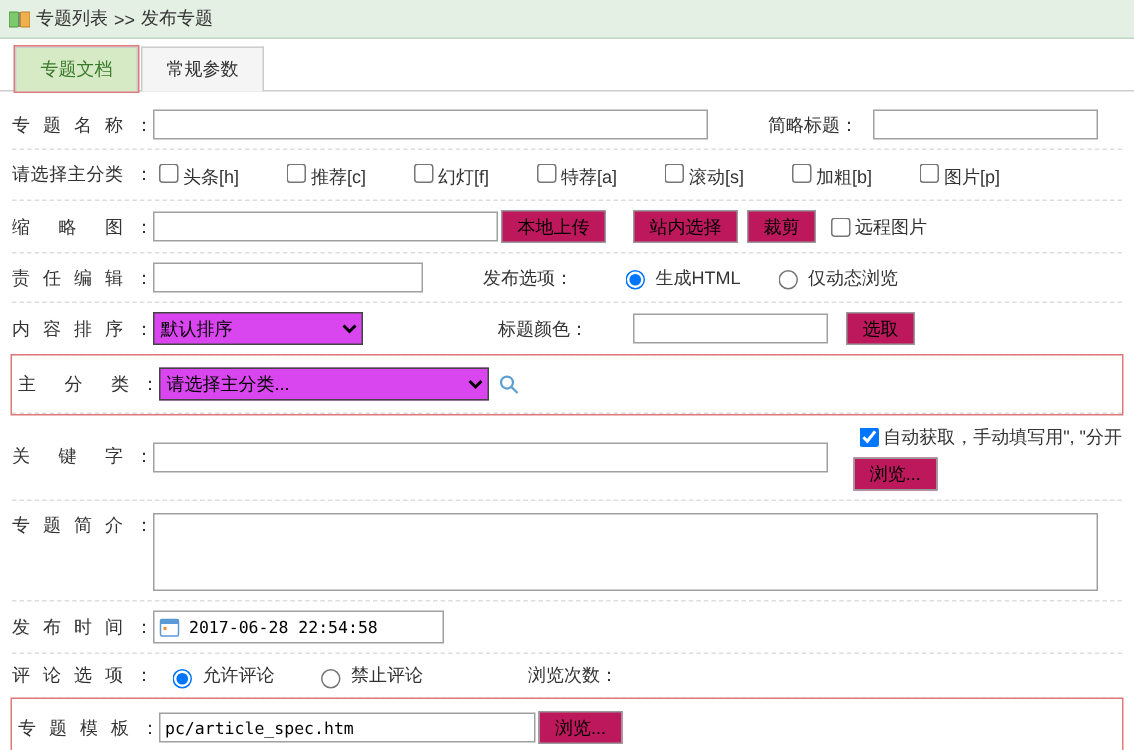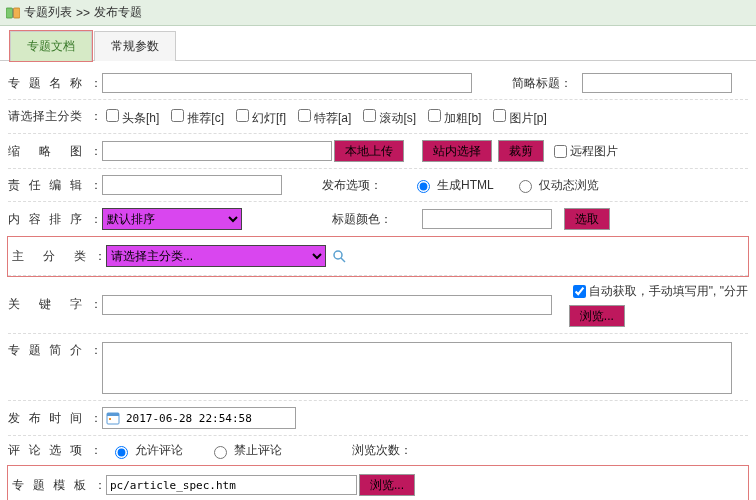--- a/index.html
+++ b/index.html
@@ -82,21 +82,21 @@
     padding: 0 10px;
     cursor: pointer;
   }
   .select {
     height: 22px;
     border: 1px solid #444;
     background: #d946ef;
     font-size: 12px;
     min-width:140px;
   }
-  .flag-group { display:flex; align-items:center; gap:0; flex-wrap:wrap; }
+  .flag-group { display:flex; align-items:center; gap:20px; flex-wrap:wrap; }
   .flag-group label { margin-right: 8px; }
   .radio-group { display:flex; align-items:center; gap:4px; }
   textarea.text-input { height: 52px; resize:none; }
   .red-outline {
     outline: 1px solid #e07a7a;
   }
   .magnify-icon svg { display:block; }
   .cal-icon {
     width:16px; height:16px; display:flex; align-items:center; justify-content:center;
     margin-right:2px;

